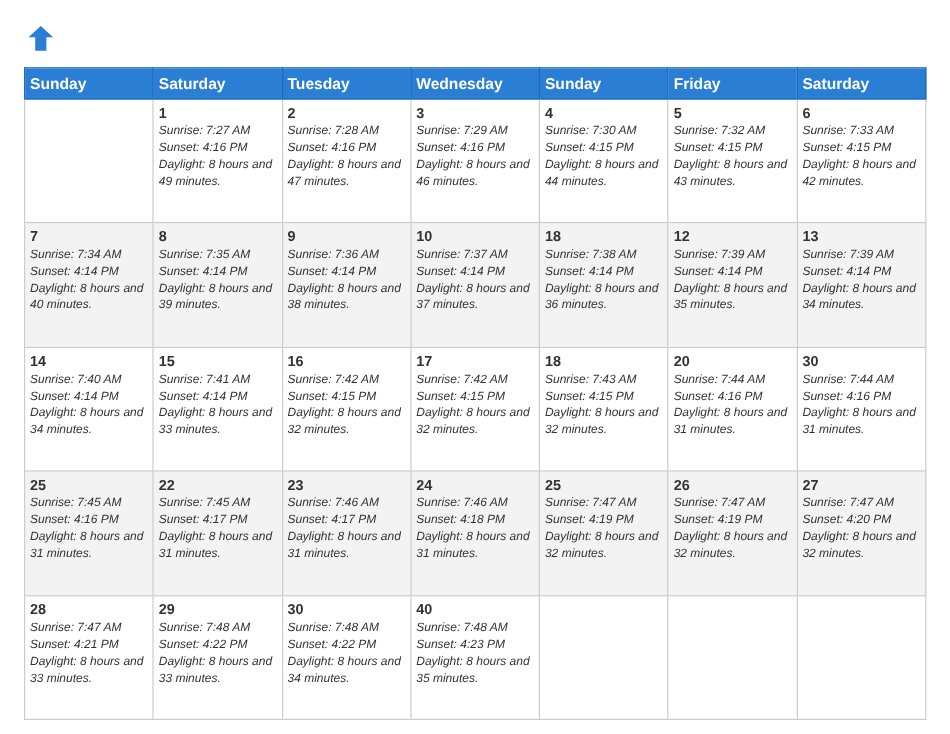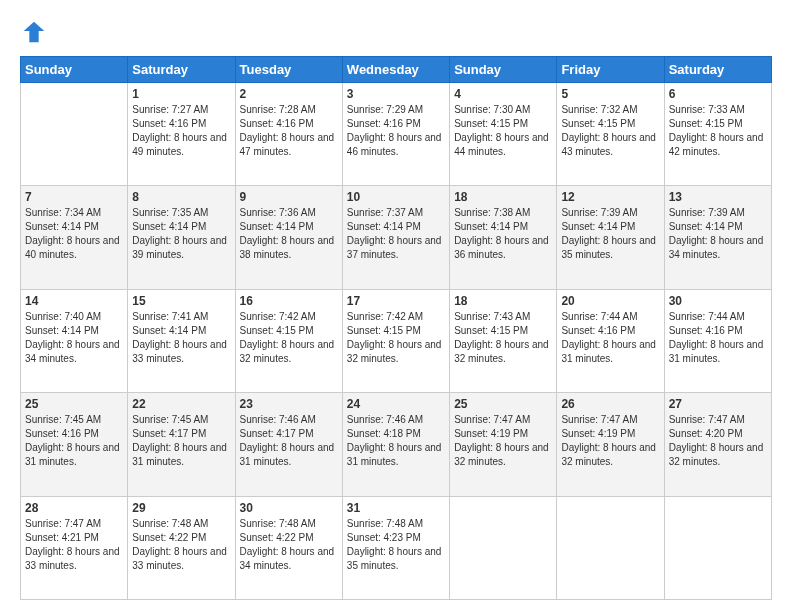--- a/index.html
+++ b/index.html
@@ -80,20 +80,21 @@
     .day-number {
       font-size: 12px;
       font-weight: bold;
       margin-bottom: 2px;
       display: block;
     }
     .day-info {
       font-size: 10px;
       line-height: 1.4;
       color: #333;
+      font-style: italic;
     }
     .empty-cell {
       background: #f9f9f9;
     }
     tbody tr:nth-child(odd) td {
       background-color: #ffffff;
     }
     tbody tr:nth-child(even) td {
       background-color: #f3f3f3;
     }
@@ -255,21 +256,21 @@
           </td>
           <td>
             <span class="day-number">29</span>
             <div class="day-info">Sunrise: 7:48 AM<br>Sunset: 4:22 PM<br>Daylight: 8 hours and 33 minutes.</div>
           </td>
           <td>
             <span class="day-number">30</span>
             <div class="day-info">Sunrise: 7:48 AM<br>Sunset: 4:22 PM<br>Daylight: 8 hours and 34 minutes.</div>
           </td>
           <td>
-            <span class="day-number">31</span>
+            <span class="day-number">40</span>
             <div class="day-info">Sunrise: 7:48 AM<br>Sunset: 4:23 PM<br>Daylight: 8 hours and 35 minutes.</div>
           </td>
           <td class="empty-cell"></td>
           <td class="empty-cell"></td>
           <td class="empty-cell"></td>
         </tr>
       </tbody>
   </table>
 </div>
 

